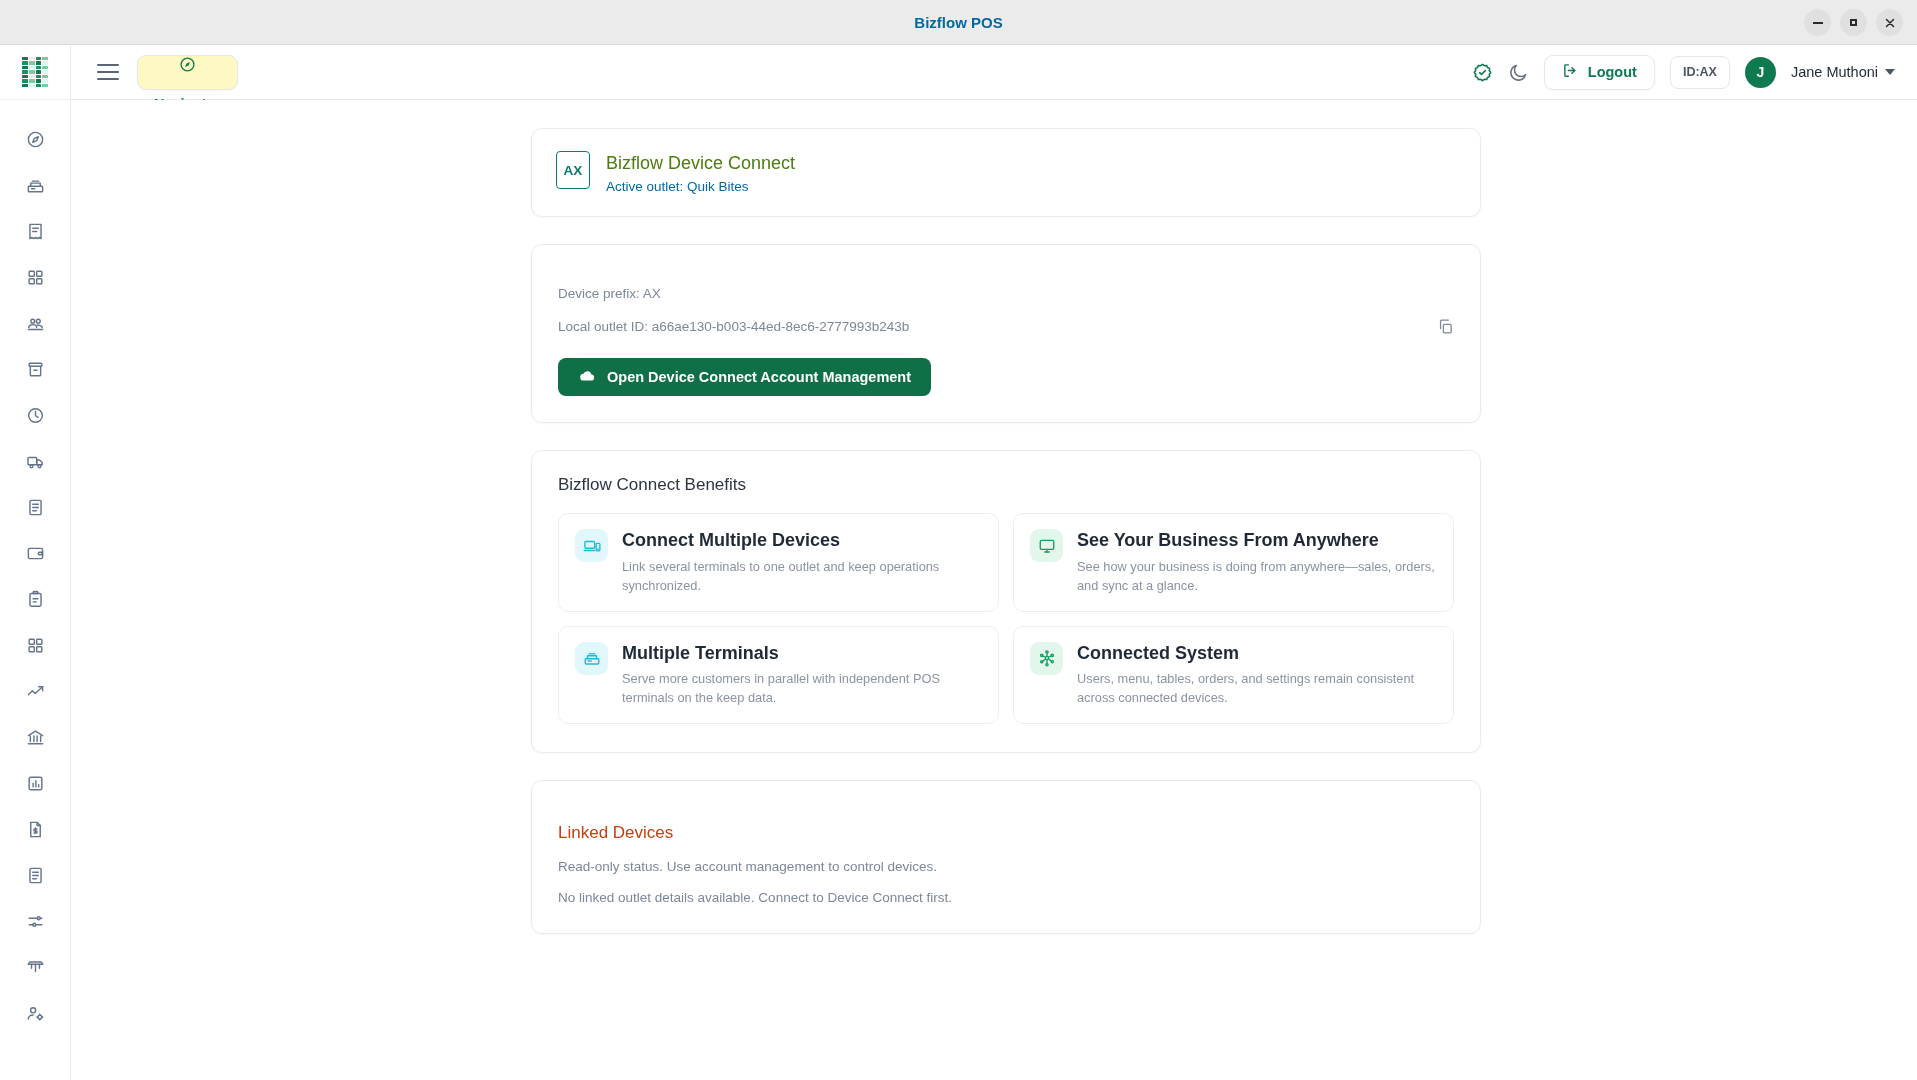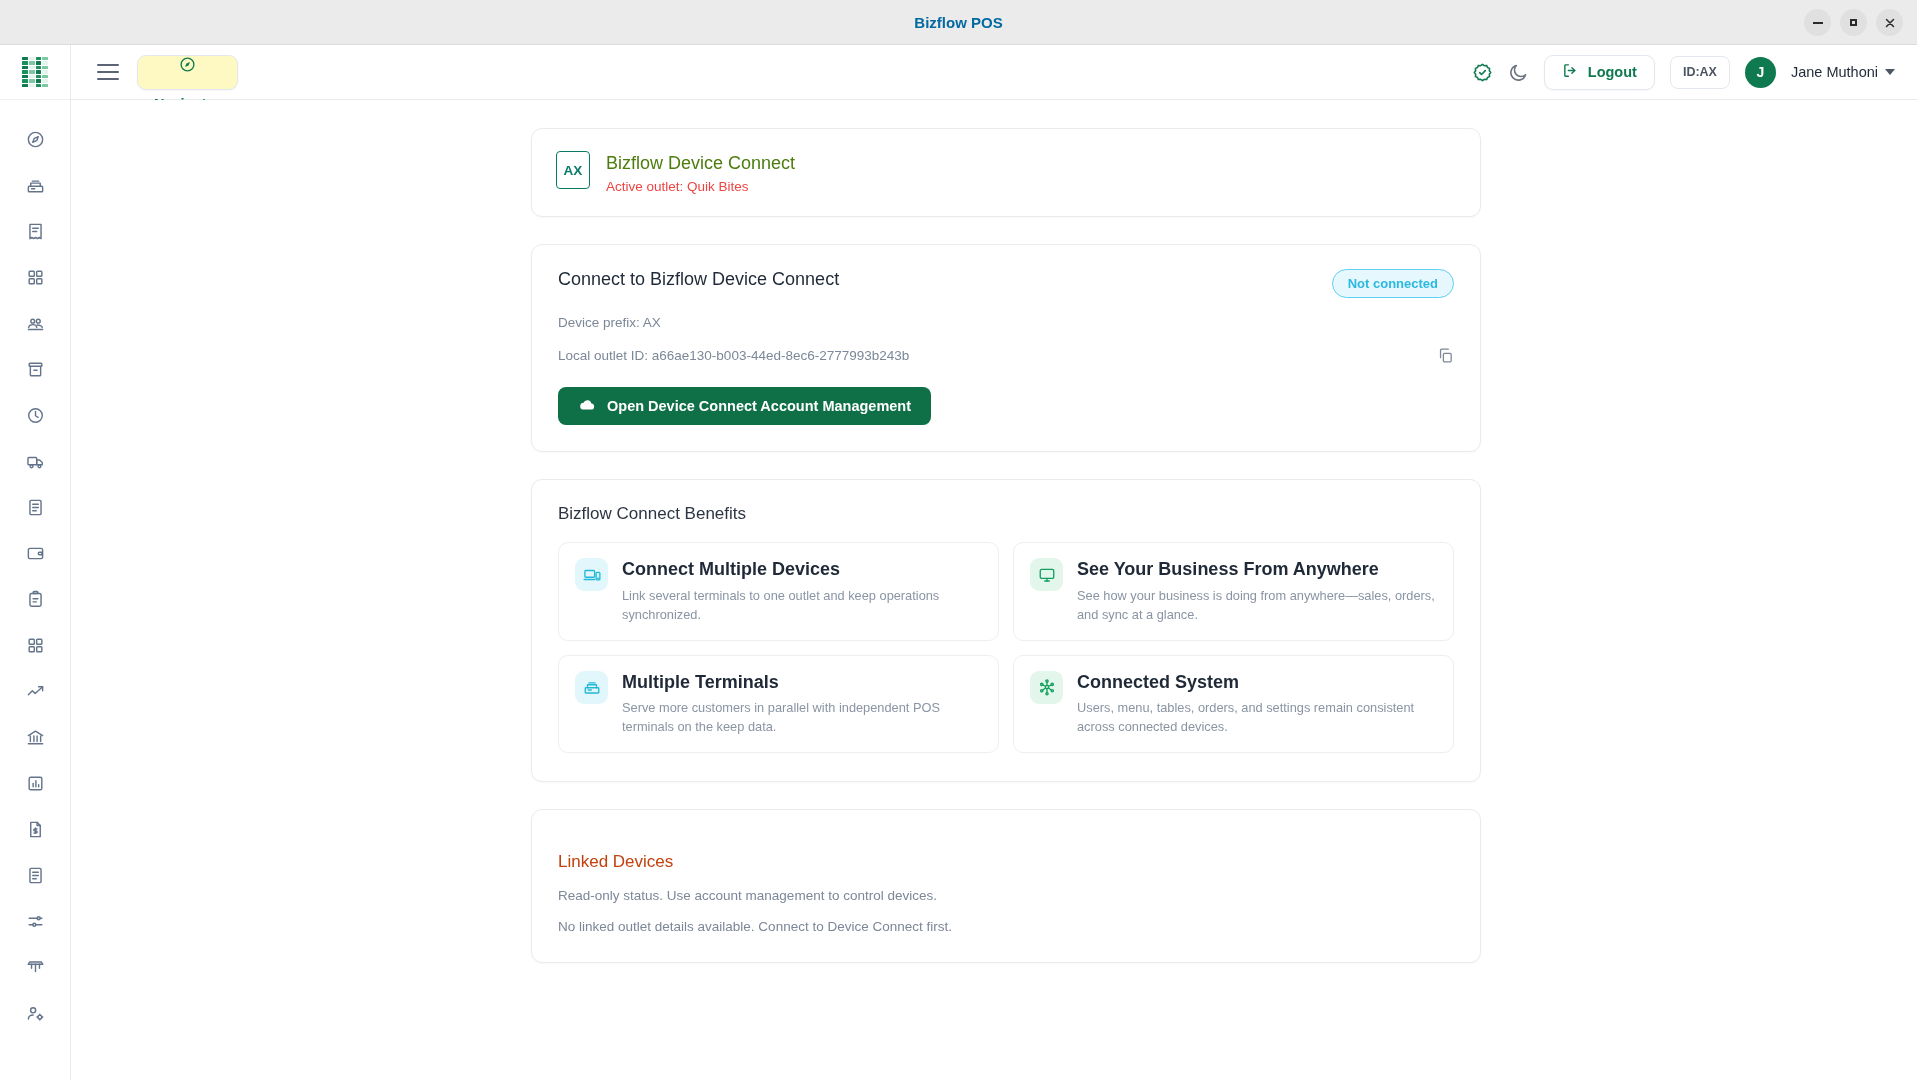--- a/index.html
+++ b/index.html
@@ -182,21 +182,21 @@
   .hdr-card { padding: 22px 24px; display:flex; align-items:flex-start; gap:16px; margin-bottom: 27px; }
   .ax-tile {
     width: 34px; height: 38px;
     border: 1.6px solid #0c7a68;
     border-radius: 4px;
     color:#0c7a68; font-size: 13.5px; font-weight: 700;
     display:flex; align-items:center; justify-content:center;
     flex: 0 0 auto;
   }
   .hdr-title { font-size: 18px; color:#4d7c0f; font-weight:400; line-height:1.35; }
-  .hdr-sub { font-size: 13.5px; color:#ef4444; margin-top:4px; }
+  .hdr-sub { font-size: 13.5px; color:#0369a1; margin-top:4px; }
 
   
   .connect-card { padding: 24px 26px 26px 26px; margin-bottom: 27px; position:relative; }
   .connect-row { display:flex; align-items:flex-start; justify-content:space-between; }
   .connect-title { font-size: 18px; color:#1f2937; }
   .status-badge {
     border: 1px solid #5ed0f0;
     background: #e6f8fe;
     color: #2cb8e0;
     border-radius: 999px;
@@ -564,24 +564,20 @@
 
         <div class="card hdr-card">
           <div class="ax-tile">AX</div>
           <div>
             <div class="hdr-title">Bizflow Device Connect</div>
             <div class="hdr-sub">Active outlet: Quik Bites</div>
           </div>
         </div>
 
         <div class="card connect-card">
-          <div class="connect-row">
-            <div class="connect-title">Connect to Bizflow Device Connect</div>
-            <div class="status-badge">Not connected</div>
-          </div>
           <div class="meta-line">Device prefix: AX</div>
           <div class="meta-line with-copy">
             <span>Local outlet ID: a66ae130-b003-44ed-8ec6-2777993b243b</span>
             <span class="copy-icon">
               <svg viewBox="0 0 24 24" fill="none" stroke="#7c8798" stroke-width="1.8" stroke-linecap="round" stroke-linejoin="round">
                 <rect x="9" y="9" width="11" height="12" rx="1.5"></rect>
                   <path d="M5 15V4.5A1.5 1.5 0 0 1 6.5 3H16"></path>
               </svg>
             </span>
           </div>

